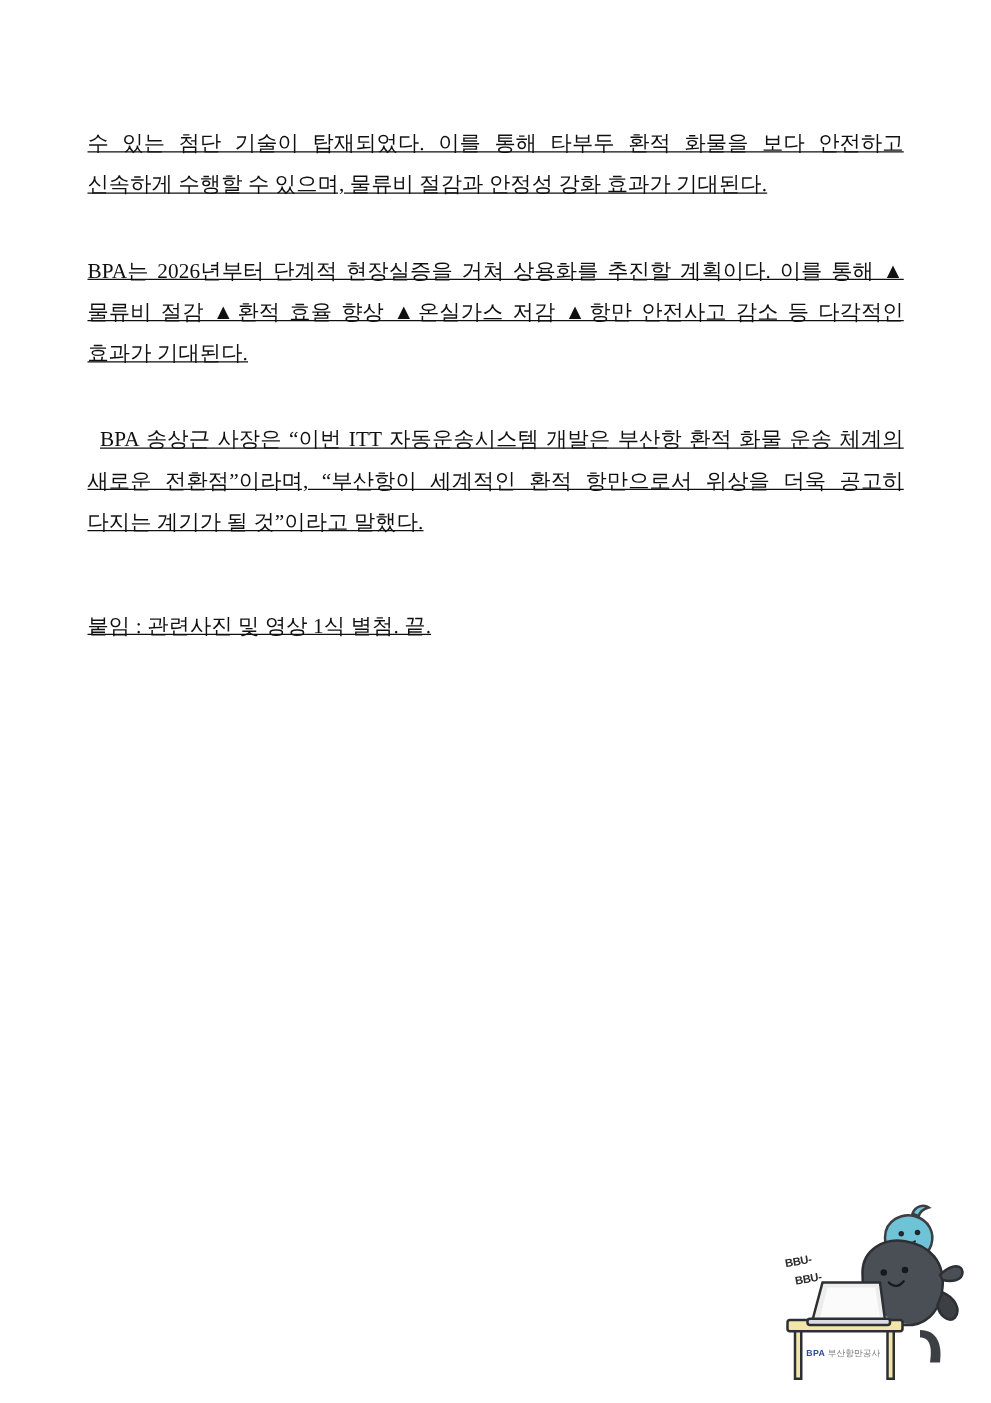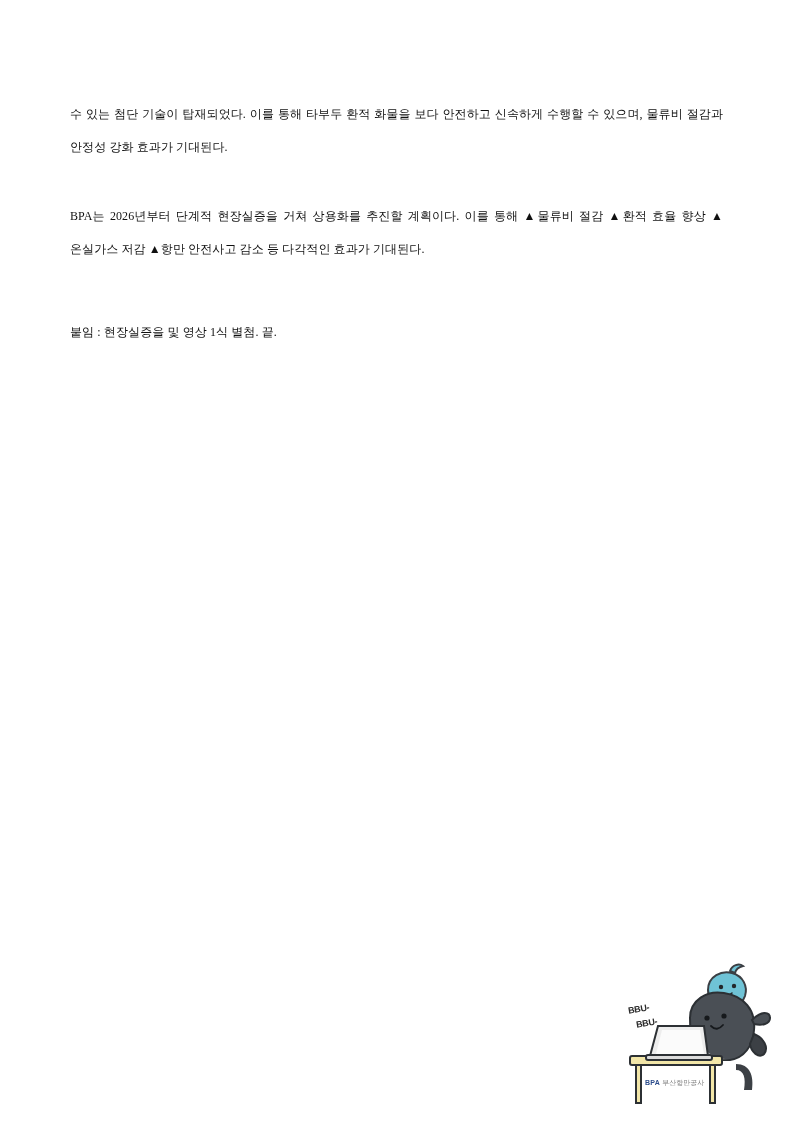--- a/index.html
+++ b/index.html
@@ -16,27 +16,28 @@
     font-family: "Liberation Serif", "DejaVu Serif", serif;
     color: #101010;
   }
   .doc-body {
     position: absolute;
     left: 70px;
     top: 98px;
     width: 653px;
   }
   .para {
-    font-size: 12px;
+    font-size: 17px;
     line-height: 33px;
     text-align: justify;
     text-justify: inter-word;
     margin: 0 0 0 0;
     letter-spacing: 0.1px;
     word-break: keep-all;
+    text-decoration: underline;
   }
   .para + .para {
     margin-top: 36px;
   }
   .para.indent {
     text-indent: 10px;
   }
   .para.attach {
     margin-top: 50px;
     text-align: left;
@@ -77,21 +78,22 @@
   }
 </style>
 </head>
 <body>
 
 <div class="page">
 
   <div class="doc-body">
     <p class="para">수 있는 첨단 기술이 탑재되었다. 이를 통해 타부두 환적 화물을 보다 안전하고 신속하게 수행할 수 있으며, 물류비 절감과 안정성 강화 효과가 기대된다.</p>
     <p class="para">BPA는 2026년부터 단계적 현장실증을 거쳐 상용화를 추진할 계획이다. 이를 통해 ▲물류비 절감 ▲환적 효율 향상 ▲온실가스 저감 ▲항만 안전사고 감소 등 다각적인 효과가 기대된다.</p>
-    <p class="para attach">붙임 : 현장실증을 및 영상 1식 별첨.  끝.</p>
+    <p class="para indent">BPA 송상근 사장은 “이번 ITT 자동운송시스템 개발은 부산항 환적 화물 운송 체계의 새로운 전환점”이라며, “부산항이 세계적인 환적 항만으로서 위상을 더욱 공고히 다지는 계기가 될 것”이라고 말했다.</p>
+    <p class="para attach">붙임 : 관련사진 및 영상 1식 별첨.  끝.</p>
   </div>
 
   <div class="mascot">
     <svg width="160" height="150" viewBox="0 0 160 150" xmlns="http://www.w3.org/2000/svg">
 
       <g>
         <path d="M96 30 C96 16 110 10 120 13 C131 16 136 26 133 36 C130 45 118 49 108 45 C100 42 96 37 96 30 Z" fill="#6fc3d6" stroke="#3b3f44" stroke-width="2"></path>
         <path d="M104 41 C110 47 120 48 127 44 C124 50 112 52 104 41 Z" fill="#ffffff" opacity="0.85"></path>
         <path d="M118 11 C120 5 127 3 131 6 C127 7 124 9 123 13 Z" fill="#6fc3d6" stroke="#3b3f44" stroke-width="2"></path>
         <circle cx="109" cy="27" r="2.2" fill="#23272b"></circle>

